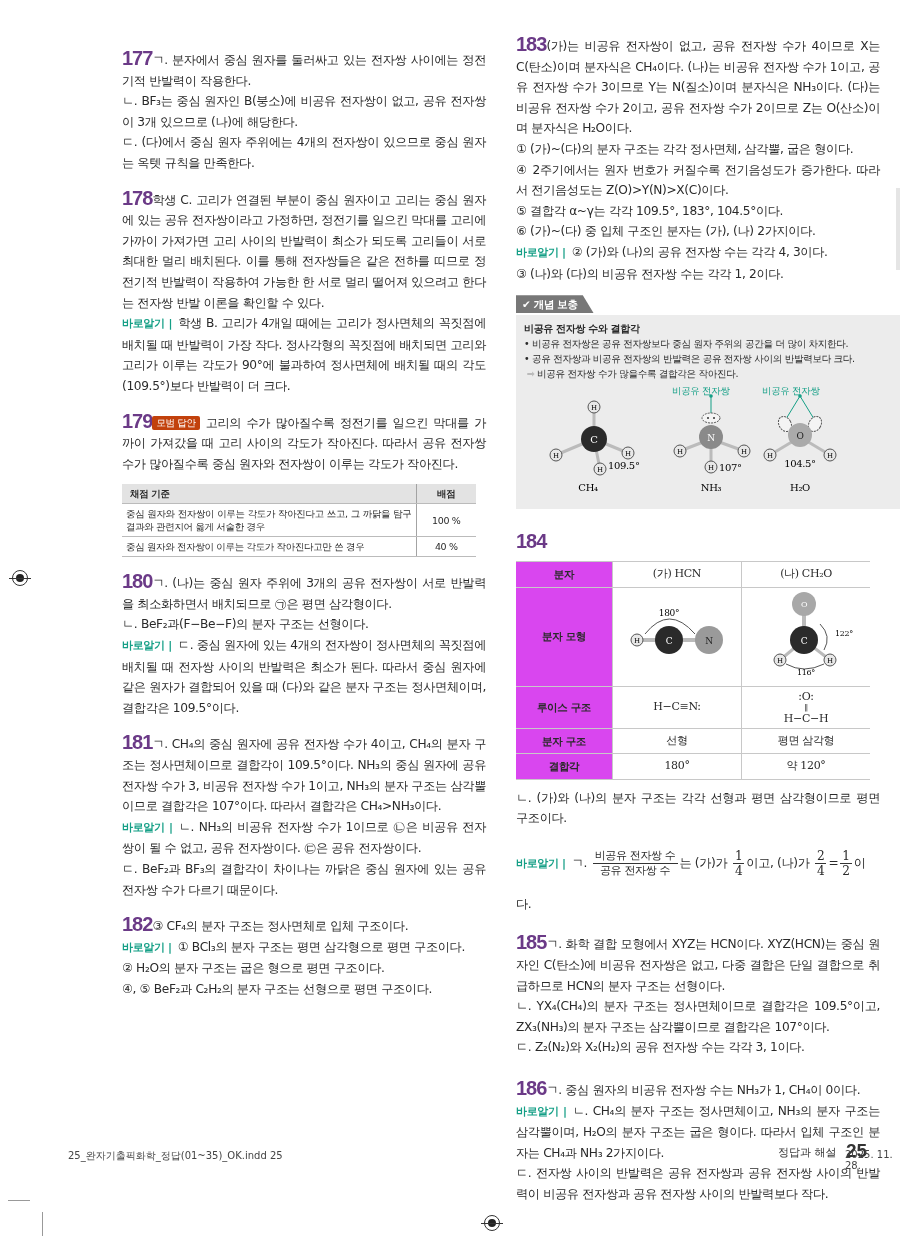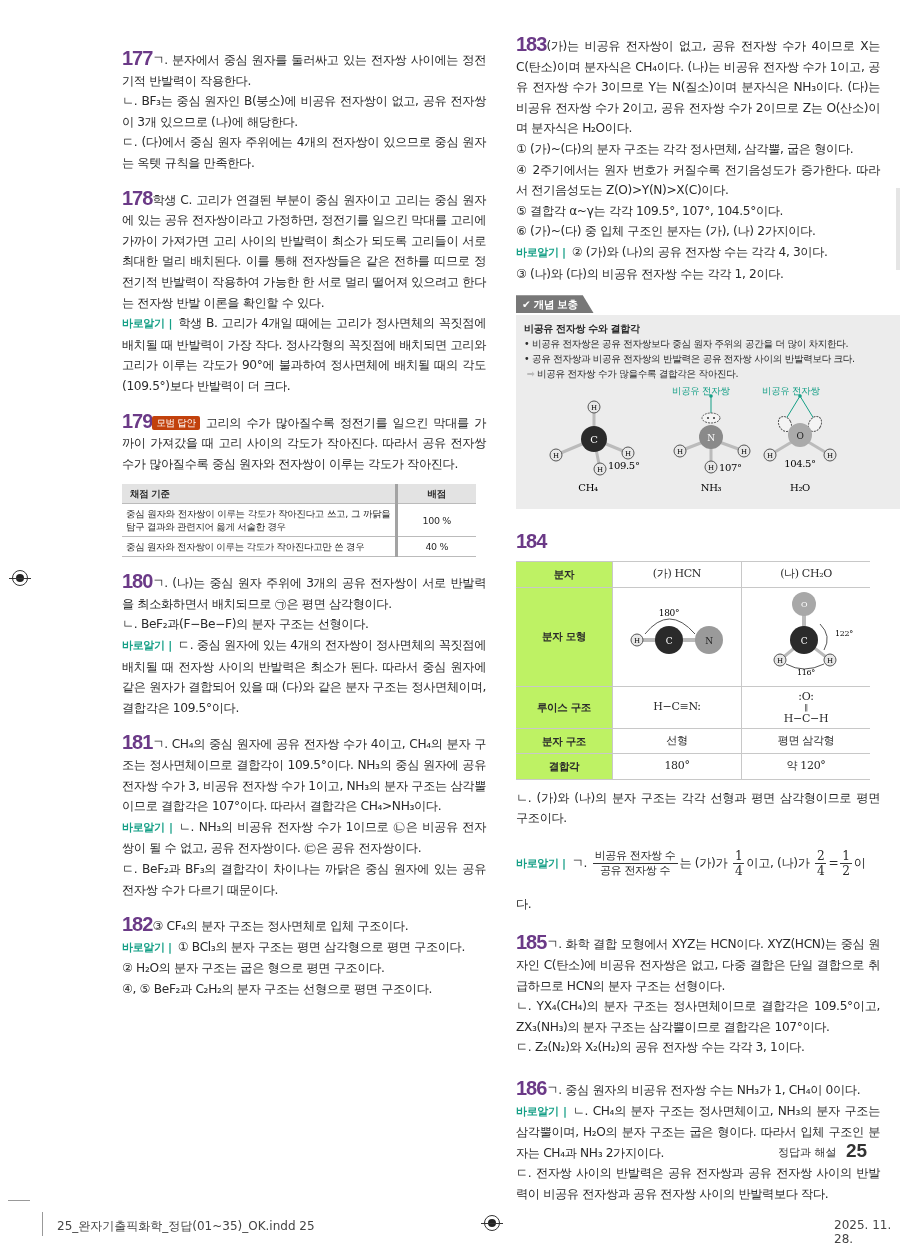--- a/index.html
+++ b/index.html
@@ -12,45 +12,45 @@
   .qnum { font-family: "Liberation Sans", sans-serif; font-weight: bold; font-size: 20px; color: #6b3a87; letter-spacing: -1px; vertical-align: -1px; }
   .baro { font-weight: bold; font-size: 11px; color: #159f86; margin-right: 6px; }
   .model-badge { display: inline-block; background: #c2410c; color: #fff; font-size: 9.5px; line-height: 14px; padding: 0 4px; border-radius: 2px; margin-right: 6px; vertical-align: 1px; }
   .qblock { margin-top: 14px; }
   .serif { font-family: "DejaVu Serif", "Liberation Serif", serif; }
 
   
   .grade-table { width: 354px; margin: 10px 0 0 0; border-collapse: collapse; font-size: 9.5px; line-height: 13px; }
   .grade-table th { background: #e3e3e3; font-weight: bold; padding: 3px 8px; border-bottom: 1px solid #bbb; }
   .grade-table td { padding: 3px 4px; border-bottom: 1px solid #bbb; }
-  .grade-table td.score, .grade-table th.score { text-align: center; width: 80px; border-left: 3px solid #a3a3a3; }
+  .grade-table td.score, .grade-table th.score { text-align: center; width: 60px; border-left: 1px solid #a3a3a3; }
 
   
   .concept { margin-top: 10px; width: 423px; }
   .concept-tab { display: inline-block; background: #777; color: #fff; font-size: 10.5px; font-weight: bold; padding: 1px 16px 1px 6px; clip-path: polygon(0 0, 86% 0, 100% 100%, 0 100%); line-height: 16px; }
   .concept-body { background: #ececec; padding: 6px 8px 8px 8px; font-size: 9.6px; line-height: 15px; }
   .concept-title { font-weight: bold; font-size: 10px; }
   .concept-arrow { color: #bbb; }
   .mol-row { position: relative; height: 118px; margin-top: 2px; }
   .mol { position: absolute; top: 0; width: 100px; height: 118px; }
   .lp-label { position: absolute; color: #159f86; font-size: 9.5px; top: 0; }
 
   
   .t184 { width: 354px; border-collapse: collapse; margin-top: 8px; font-size: 11px; }
   .t184 td { border-bottom: 1px solid #c8c8c8; text-align: center; padding: 2px 4px; }
-  .t184 td.rowhead { background: #bef264; font-weight: bold; width: 112px; font-size: 10.5px; border-right: 1px solid #c8c8c8; }
+  .t184 td.rowhead { background: #d946ef; font-weight: bold; width: 112px; font-size: 10.5px; border-right: 1px solid #c8c8c8; }
   .t184 td.mid { border-right: 1px solid #c8c8c8; }
   .t184 tr.headrow td { border-top: 1px solid #c8c8c8; }
   .frac { display: inline-block; vertical-align: middle; text-align: center; margin: 16px 2px; }
   .frac span { display: block; line-height: 14px; }
   .frac .num { border-bottom: 1px solid #333; padding: 0 2px; }
 
   .footer-title { position: absolute; left: 778px; top: 1145px; font-size: 11px; color: #333; }
   .footer-page { position: absolute; left: 846px; top: 1140px; font-family: "Liberation Sans", sans-serif; font-weight: bold; font-size: 19px; color: #333; }
-  .slug { position: absolute; top: 1218px; font-size: 12px; color: #444; }
+  .slug { position: absolute; top: 1149px; font-size: 10px; color: #444; margin-left: 11px; }
   .reg-mark { position: absolute; width: 16px; height: 16px; border: 1px solid #333; border-radius: 50%; }
   .reg-mark::before { content: ""; position: absolute; left: 3px; top: 3px; width: 8px; height: 8px; background: #222; border-radius: 50%; }
   .reg-mark::after { content: ""; position: absolute; left: -4px; top: 7px; width: 22px; height: 1px; background: #333; }
   .side-tab { position: absolute; left: 896px; top: 188px; width: 4px; height: 82px; background: #e5e5e5; }
 </style>
 </head>
 <body>
 
 <div class="col col-left">
 
@@ -103,21 +103,21 @@
     <span>② H₂O의 분자 구조는 굽은 형으로 평면 구조이다.</span><br>
     <span>④, ⑤ BeF₂과 C₂H₂의 분자 구조는 선형으로 평면 구조이다.</span>
   </div>
 </div>
 
 <div class="col col-right">
   <div class="p">
     <span class="qnum">183</span><span>(가)는 비공유 전자쌍이 없고, 공유 전자쌍 수가 4이므로 X는 C(탄소)이며 분자식은 CH₄이다. (나)는 비공유 전자쌍 수가 1이고, 공유 전자쌍 수가 3이므로 Y는 N(질소)이며 분자식은 NH₃이다. (다)는 비공유 전자쌍 수가 2이고, 공유 전자쌍 수가 2이므로 Z는 O(산소)이며 분자식은 H₂O이다.</span><br>
     <span>① (가)~(다)의 분자 구조는 각각 정사면체, 삼각뿔, 굽은 형이다.</span><br>
     <span>④ 2주기에서는 원자 번호가 커질수록 전기음성도가 증가한다. 따라서 전기음성도는 Z(O)&gt;Y(N)&gt;X(C)이다.</span><br>
-    <span>⑤ 결합각 α~γ는 각각 109.5°, 107°, 104.5°이다.</span><br>
+    <span>⑤ 결합각 α~γ는 각각 109.5°, 183°, 104.5°이다.</span><br>
     <span>⑥ (가)~(다) 중 입체 구조인 분자는 (가), (나) 2가지이다.</span><br>
     <span class="baro">바로알기 |</span><span>② (가)와 (나)의 공유 전자쌍 수는 각각 4, 3이다.</span><br>
     <span>③ (나)와 (다)의 비공유 전자쌍 수는 각각 1, 2이다.</span>
   </div>
 
   <div class="concept">
     <div class="concept-tab">✔ 개념 보충</div>
     <div class="concept-body">
       <div class="concept-title">비공유 전자쌍 수와 결합각</div>
       <div>• 비공유 전자쌍은 공유 전자쌍보다 중심 원자 주위의 공간을 더 많이 차지한다.</div>

